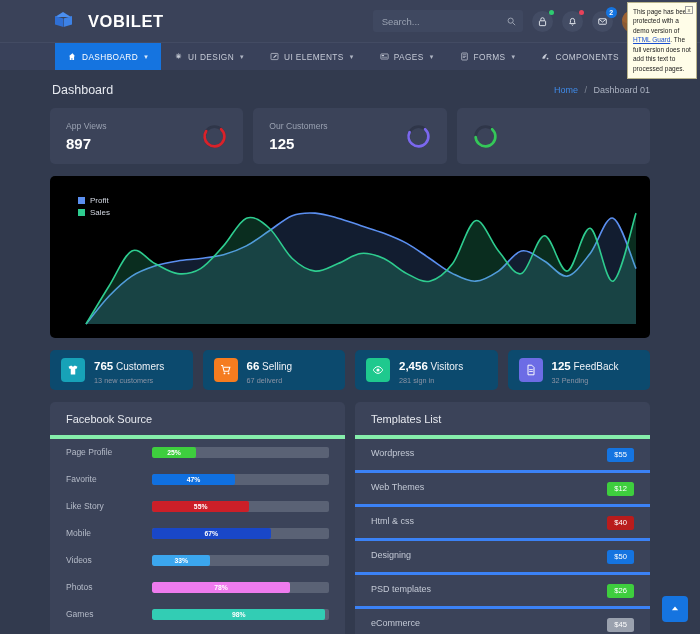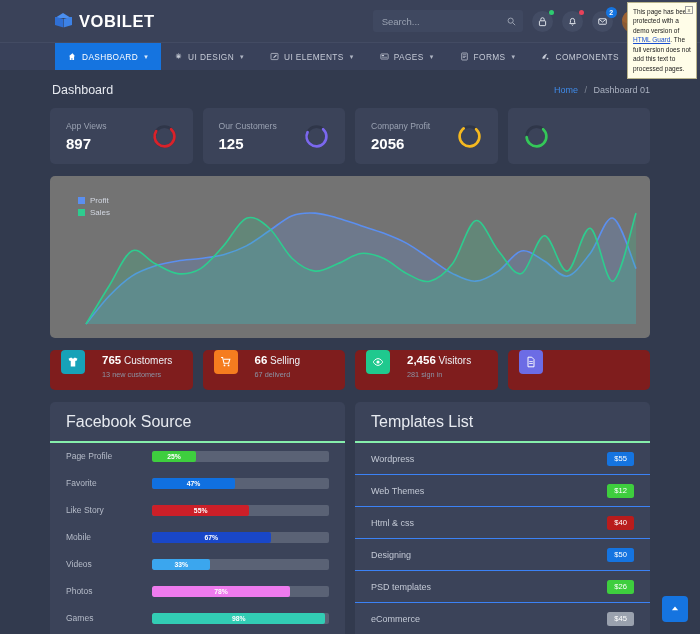--- a/index.html
+++ b/index.html
@@ -10,21 +10,21 @@
     overflow: hidden;
   }
   body { position: relative; }
 
   
   .topbar {
     height: 42px; background: #3a4259;
     display: flex; align-items: center;
     position: relative;
   }
-  .logo-wrap { display: flex; align-items: flex-end; margin-left: 55px; gap: 7px; }
+  .logo-wrap { display: flex; align-items: center; margin-left: 55px; gap: 16px; }
   .logo-cube { width: 17px; height: 18px; position: relative; }
   .logo-cube .c-top {
     position: absolute; top: 0; left: 0; width: 0; height: 0;
     border-left: 8.5px solid transparent; border-right: 8.5px solid transparent;
     border-bottom: 5px solid #4b8ff0;
   }
   .logo-cube .c-left {
     position: absolute; top: 4px; left: 0; width: 8.5px; height: 11px;
     background: #2f6fd4;
     clip-path: polygon(0 0, 100% 22%, 100% 100%, 0 78%);
@@ -144,73 +144,73 @@
     flex: 1; background: #3b4359; border-radius: 5px;
     height: 56px; display: flex; align-items: center;
     justify-content: space-between; padding: 0 16px;
   }
   .stat-label { color: #9aa2b2; font-size: 8.6px; margin-bottom: 4px; }
   .stat-value { color: #ffffff; font-size: 15px; font-weight: bold; }
   .ring { width: 25px; height: 25px; }
 
   
   .chart-panel {
-    margin: 12px 10px 0 10px; background: #737373; border-radius: 5px;
+    margin: 12px 10px 0 10px; background: #000000; border-radius: 5px;
     height: 162px; position: relative; overflow: hidden; text-align: center;
   }
   .legend {
     position: absolute; left: 28px; top: 20px; z-index: 3;
   }
   .legend-item {
     display: flex; align-items: center; gap: 5px; margin-bottom: 3px;
   }
   .legend-swatch { width: 7px; height: 7px; }
   .legend-label { color: #d2d7e1; font-size: 8px; }
   .chart-svg { position: absolute; inset: 8px 8px 10px 8px; }
 
   
   .info-card {
-    flex: 1; background: #7f1d1d; border-radius: 5px; height: 40px;
-    display: flex; gap: 17px; padding: 0 11px;
+    flex: 1; background: #0c4a6e; border-radius: 5px; height: 40px;
+    display: flex; align-items: center; gap: 9px; padding: 0 11px;
   }
   .info-ico {
     width: 24px; height: 24px; border-radius: 4px;
     display: flex; align-items: center; justify-content: center;
     flex-shrink: 0;
   }
   .info-ico svg { width: 12px; height: 12px; fill: #fff; }
   .info-main { color: #eef1f6; font-size: 10px; }
   .info-main b { font-size: 11.5px; color: #ffffff; }
   .info-sub { color: #8b93a4; font-size: 7.3px; margin-top: 2px; }
 
   
   .panel {
     flex: 1; background: #3b4359; border-radius: 5px; overflow: hidden;
   }
   .panel-head {
-    padding: 11px 16px 10px 16px; border-bottom: 2px solid #86efac;
-    color: #e7eaf0; font-size: 16px;
+    padding: 11px 16px 10px 16px; border-bottom: 4px solid #86efac;
+    color: #e7eaf0; font-size: 11px;
   }
   .prog-row {
     display: flex; padding: 8px 16px 8px 16px;
   }
   .prog-label { color: #b6bcc9; font-size: 8.5px; width: 86px; flex-shrink: 0; }
   .prog-track {
     flex: 1; height: 11px; background: #5a6275; border-radius: 2px;
     position: relative; overflow: hidden;
   }
   .prog-fill {
     height: 100%; border-radius: 2px;
     display: flex; align-items: center; justify-content: center;
   }
   .prog-pct { color: #ffffff; font-size: 6.8px; font-weight: bold; }
 
   .tpl-row {
-    display: flex; align-items: center; justify-content: space-between;
-    padding: 8.5px 16px; border-bottom: 1px solid #3b82f6;
+    display: flex; align-items: flex-start; justify-content: space-between;
+    padding: 8.5px 16px; border-bottom: 3px solid #3b82f6;
   }
   .tpl-name { color: #c3c9d5; font-size: 9px; }
   .tpl-price {
     color: #ffffff; font-size: 7.6px; font-weight: normal;
     padding: 2.5px 7px; border-radius: 2.5px;
   }
 
   
   .scroll-top {
     position: absolute; right: 12px; bottom: 12px;
@@ -354,30 +354,20 @@
     <div>
       <div class="stat-label">Our Customers</div>
       <div class="stat-value">125</div>
     </div>
     <svg class="ring" viewBox="0 0 24 24">
       <circle cx="12" cy="12" r="9.5" fill="none" stroke="#2f3649" stroke-width="2.6"></circle>
       <circle cx="12" cy="12" r="9.5" fill="none" stroke="#7b68ee" stroke-width="2.6" stroke-dasharray="59.690260418206066" stroke-dashoffset="17.907078125461823" stroke-linecap="round" transform="rotate(-48 12 12)"></circle>
     </svg>
   </div>
       <div class="stat-card">
-    <div>
-      <div class="stat-label">Company Profit</div>
-      <div class="stat-value">2056</div>
-    </div>
-    <svg class="ring" viewBox="0 0 24 24">
-      <circle cx="12" cy="12" r="9.5" fill="none" stroke="#2f3649" stroke-width="2.6"></circle>
-      <circle cx="12" cy="12" r="9.5" fill="none" stroke="#f5b921" stroke-width="2.6" stroke-dasharray="59.690260418206066" stroke-dashoffset="13.131857292005332" stroke-linecap="round" transform="rotate(-48 12 12)"></circle>
-    </svg>
-  </div>
-      <div class="stat-card">
     <svg class="ring" viewBox="0 0 24 24">
       <circle cx="12" cy="12" r="9.5" fill="none" stroke="#2f3649" stroke-width="2.6"></circle>
       <circle cx="12" cy="12" r="9.5" fill="none" stroke="#35c759" stroke-width="2.6" stroke-dasharray="59.690260418206066" stroke-dashoffset="22.682298958918306" stroke-linecap="round" transform="rotate(-48 12 12)"></circle>
     </svg>
   </div>
     </div>
 
   <div class="chart-panel">
     <div class="legend" id="legend">
   <div class="legend-item">
@@ -435,20 +425,24 @@
    </span>
  </div>
  <div class="info-card">
    <span class="info-ico" style="background:#6c6ce5">
      <svg viewBox="0 0 16 16">
             <path d="M4 1.6h5l3 3V14.4H4z" fill="none" stroke="#fff" stroke-width="1.3"></path>
             <rect x="5.6" y="7" width="4.8" height="1.1"></rect>
             <rect x="5.6" y="9.4" width="4.8" height="1.1"></rect>
           </svg>
    </span>
+   <span>
+     <span class="info-main"><b>125</b> FeedBack</span>
+     <div class="info-sub">32 Pending</div>
+   </span>
  </div>
     </div>
 
   <div class="row" style="margin-top:12px; align-items:flex-start">
     <div class="panel">
       <div class="panel-head">Facebook Source</div>
       <div id="fb-list">
  <div class="prog-row">
    <span class="prog-label">Page Profile</span>
    <span class="prog-track">

